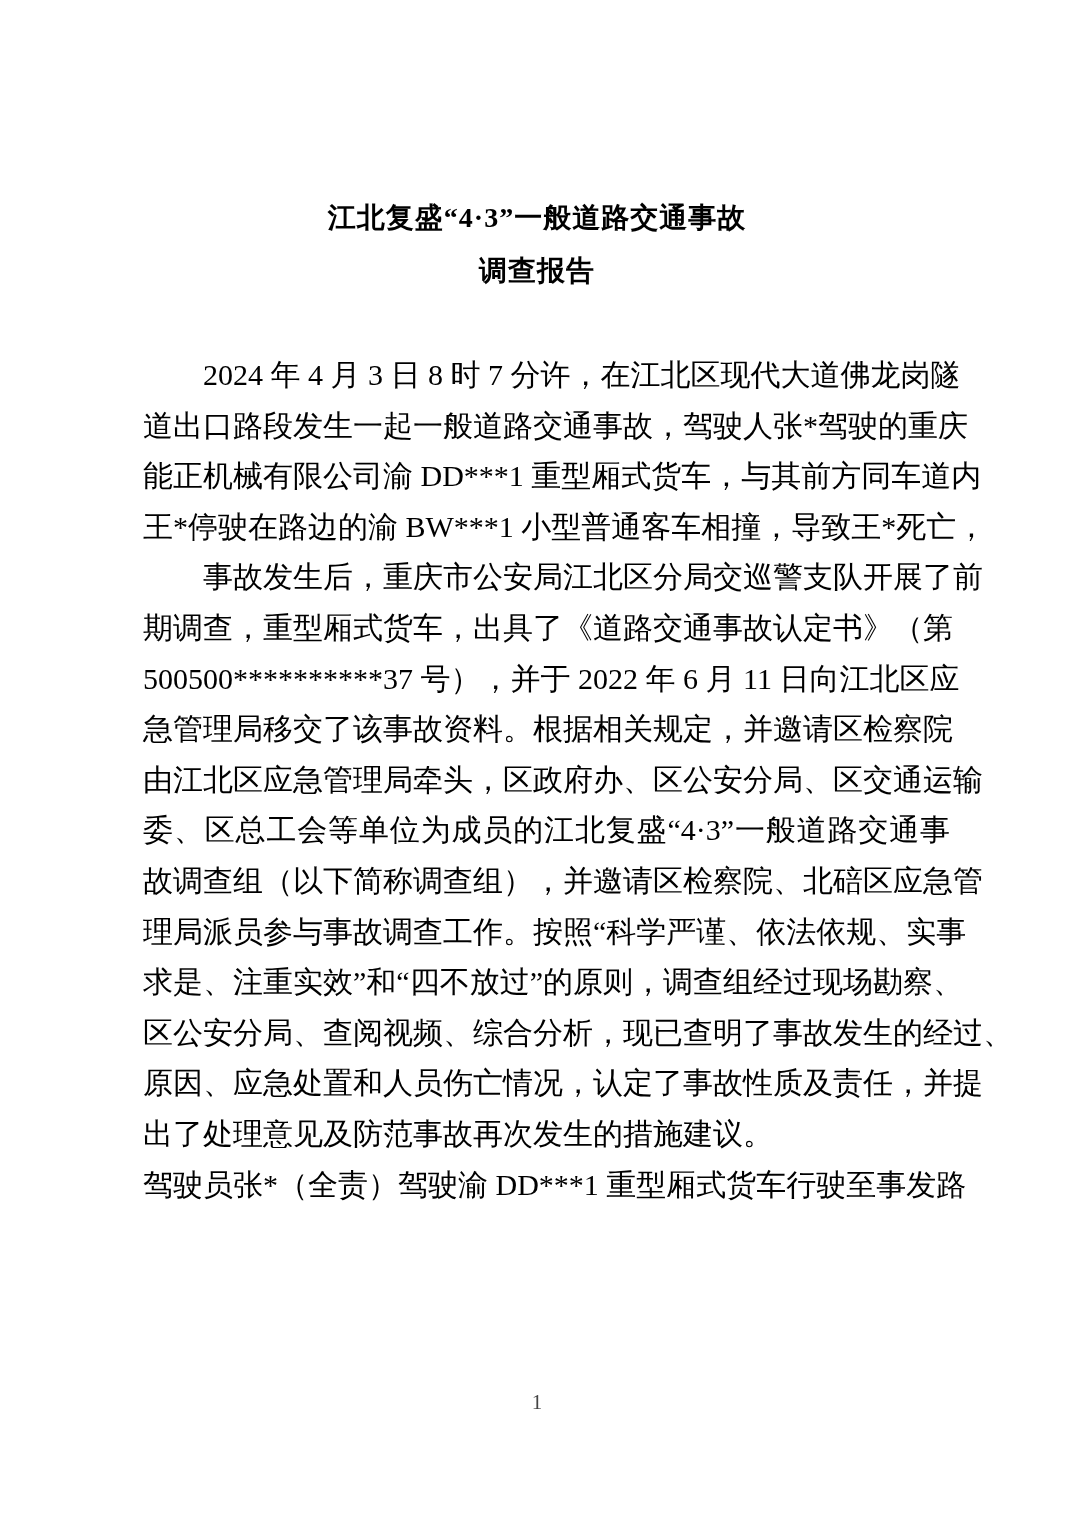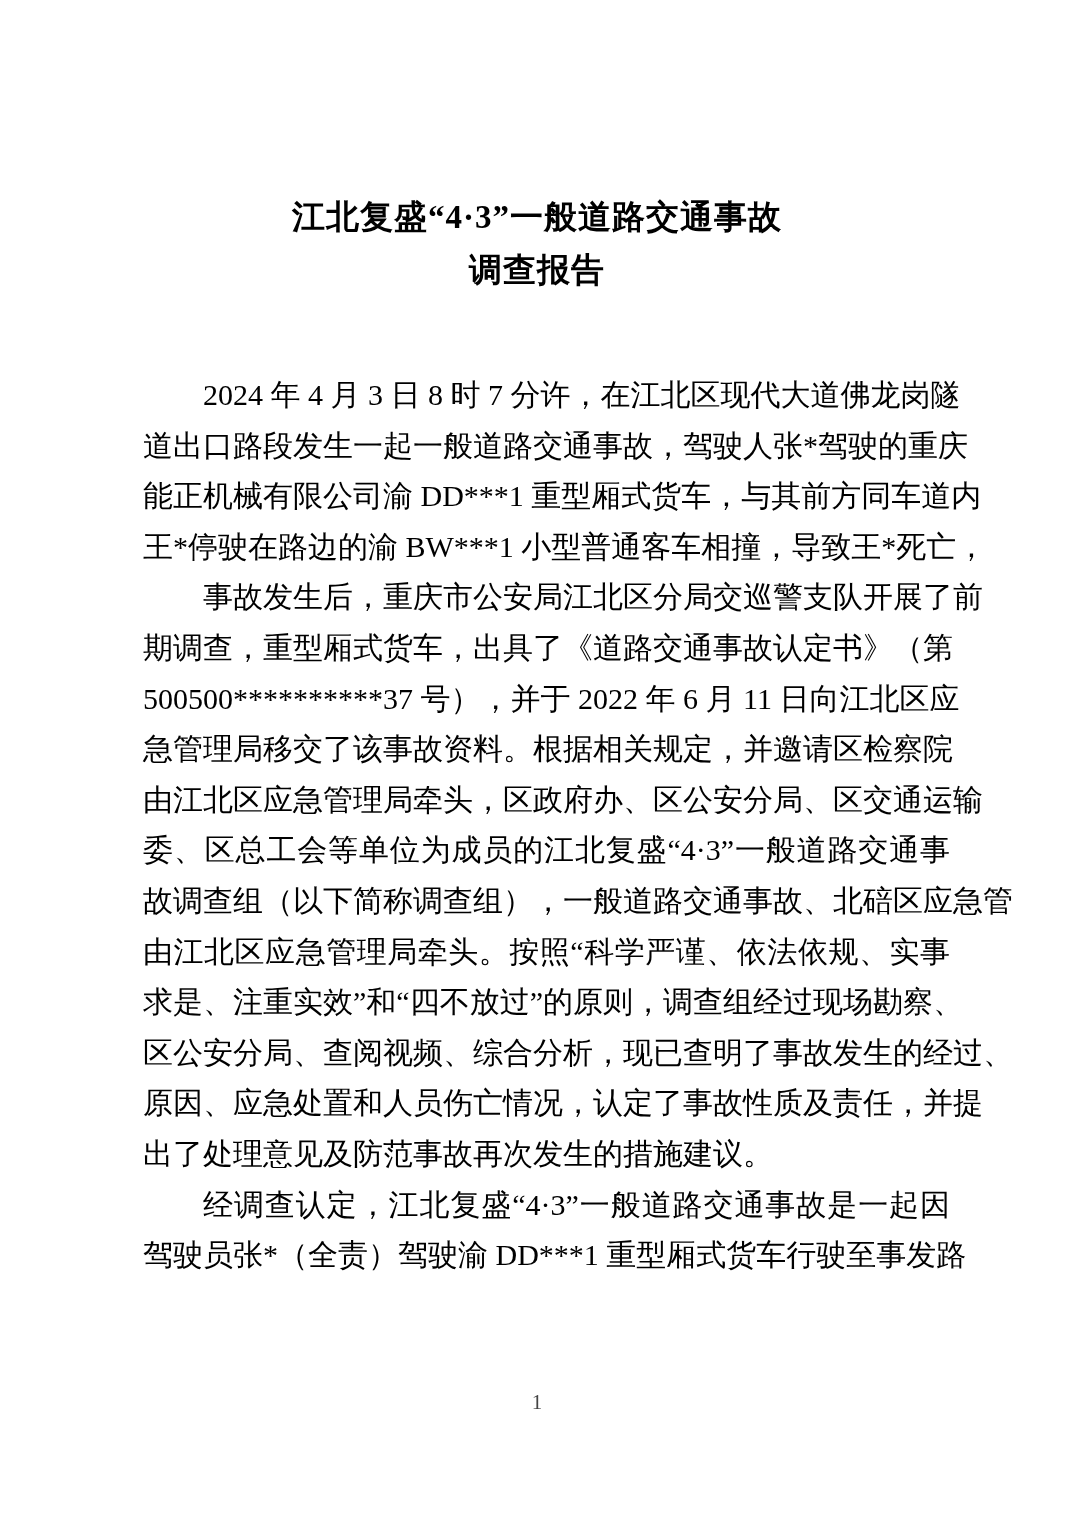--- a/index.html
+++ b/index.html
@@ -16,27 +16,27 @@
     font-family: "Liberation Serif", "DejaVu Serif", serif;
     overflow: hidden;
   }
   .title-block {
     position: absolute;
     top: 191px;
     left: 0;
     width: 100%;
     text-align: center;
     font-weight: bold;
-    font-size: 33px;
+    font-size: 28px;
     line-height: 53px;
     letter-spacing: 1px;
   }
   .doc-body {
     position: absolute;
-    top: 370px;
+    top: 350px;
     left: 143px;
     width: 807px;
     font-size: 30px;
     line-height: 50.6px;
   }
   .line {
     text-align: justify;
     -moz-text-align-last: justify;
     text-align-last: justify;
     white-space: nowrap;
@@ -78,30 +78,29 @@
       <div class="line">王*停驶在路边的渝 BW***1 小型普通客车相撞，导致王*死亡，</div>
     </div>
 
     <div>
       <div class="line first">事故发生后，重庆市公安局江北区分局交巡警支队开展了前</div>
       <div class="line">期调查，重型厢式货车，出具了《道路交通事故认定书》（第</div>
       <div class="line">500500**********37 号），并于 2022 年 6 月 11 日向江北区应</div>
       <div class="line">急管理局移交了该事故资料。根据相关规定，并邀请区检察院</div>
       <div class="line">由江北区应急管理局牵头，区政府办、区公安分局、区交通运输</div>
       <div class="line">委、区总工会等单位为成员的江北复盛“4·3”一般道路交通事</div>
-      <div class="line">故调查组（以下简称调查组），一般道路交通事故、北碚区应急管</div>
-      <div class="line">由江北区应急管理局牵头。按照“科学严谨、依法依规、实事</div>
+      <div class="line">故调查组（以下简称调查组），并邀请区检察院、北碚区应急管</div>
+      <div class="line">理局派员参与事故调查工作。按照“科学严谨、依法依规、实事</div>
       <div class="line">求是、注重实效”和“四不放过”的原则，调查组经过现场勘察、</div>
       <div class="line">区公安分局、查阅视频、综合分析，现已查明了事故发生的经过、</div>
       <div class="line">原因、应急处置和人员伤亡情况，认定了事故性质及责任，并提</div>
       <div class="line lastline">出了处理意见及防范事故再次发生的措施建议。</div>
     </div>
 
     <div>
-      <div class="line first">经调查认定，江北复盛“4·3”一般道路交通事故是一起因</div>
       <div class="line">驾驶员张*（全责）驾驶渝 DD***1 重型厢式货车行驶至事发路</div>
     </div>
 
   </div>
 
   <div class="page-number">1</div>
 
 </div>
 
 </body></html>

